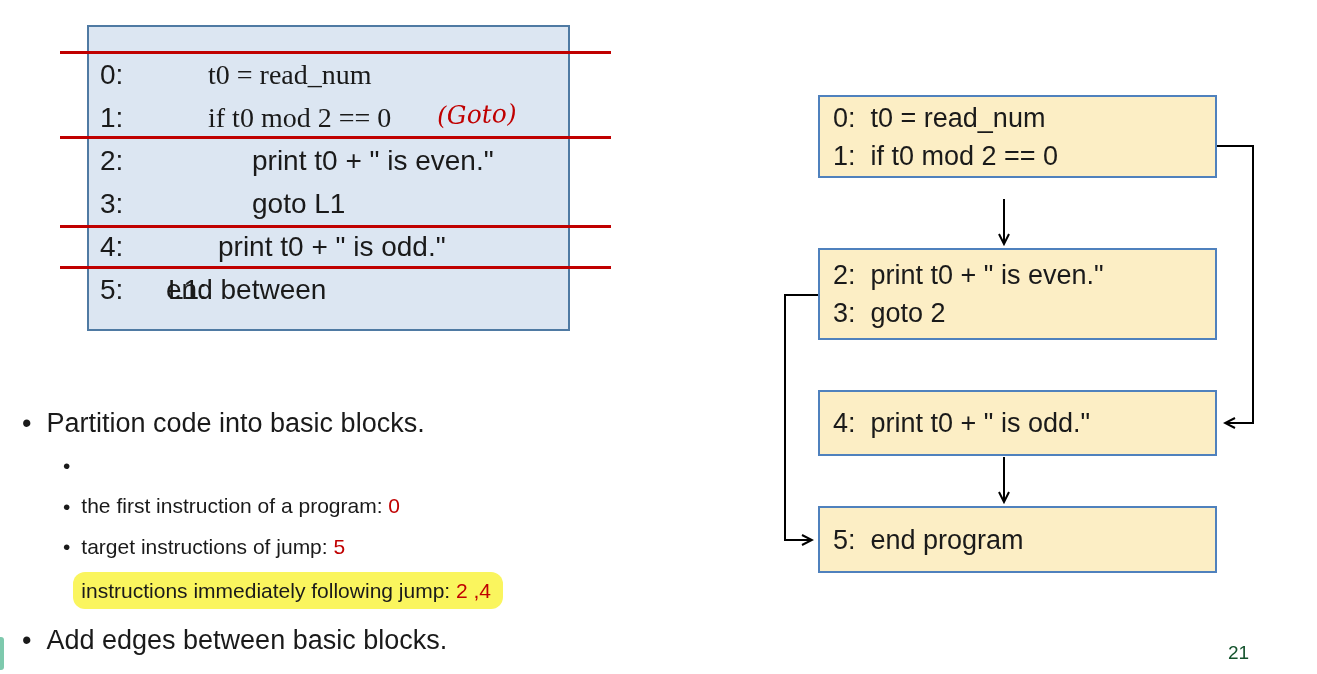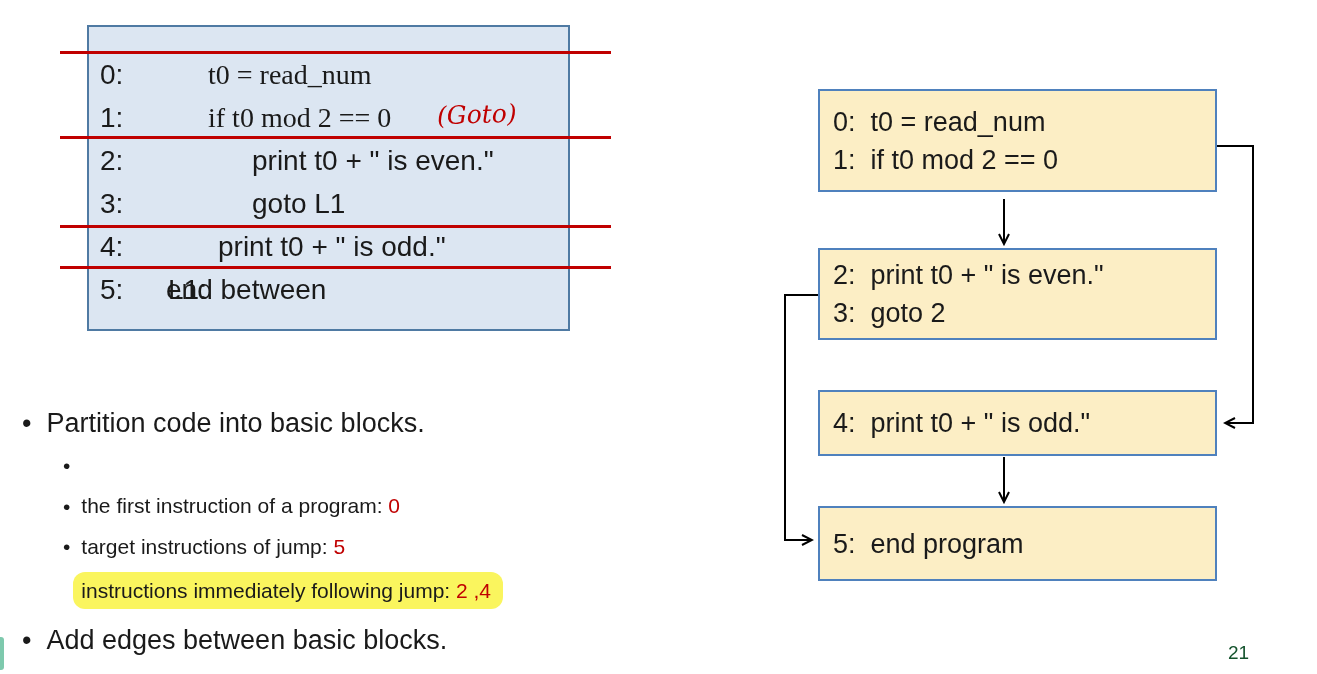--- a/index.html
+++ b/index.html
@@ -29,21 +29,21 @@
     font-family:"DejaVu Serif",serif;font-style:italic;font-size:25px;
     transform:rotate(-2deg);
   }
 
   
   .block{
     position:absolute;left:818px;width:399px;background:#FCEEC5;border:2px solid #4F81BD;
     box-sizing:border-box;display:flex;flex-direction:column;justify-content:center;
     padding-left:13px;font-size:27px;
   }
-  .b0{top:89px;height:103px}.b1{top:248px;height:92px}.b2{top:390px;height:66px}.b3{top:506px;height:75px}
+  .b0{top:95px;height:83px}.b1{top:248px;height:92px}.b2{top:390px;height:66px}.b3{top:506px;height:67px}
   .bline{white-space:pre;line-height:38px;}
 
   .edges{position:absolute;left:0;top:0;pointer-events:none;}
 
   
   .bullet-row{position:absolute;display:flex;}
   .mb{font-size:27px;line-height:36px;left:22px;gap:15px;}
   .mb1{top:405px}.mb2{top:622px}
   .sb{font-size:21px;line-height:30px;left:63px;gap:11px;}
   .sb1{top:451px}.sb2{top:492px}.sb3{top:532px}

